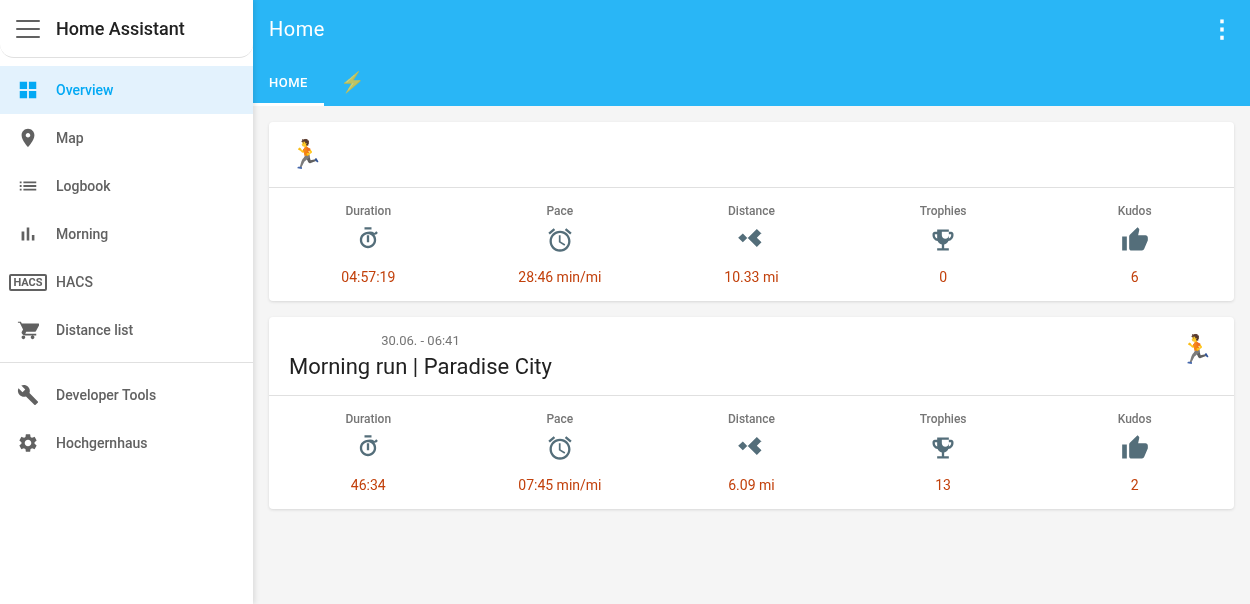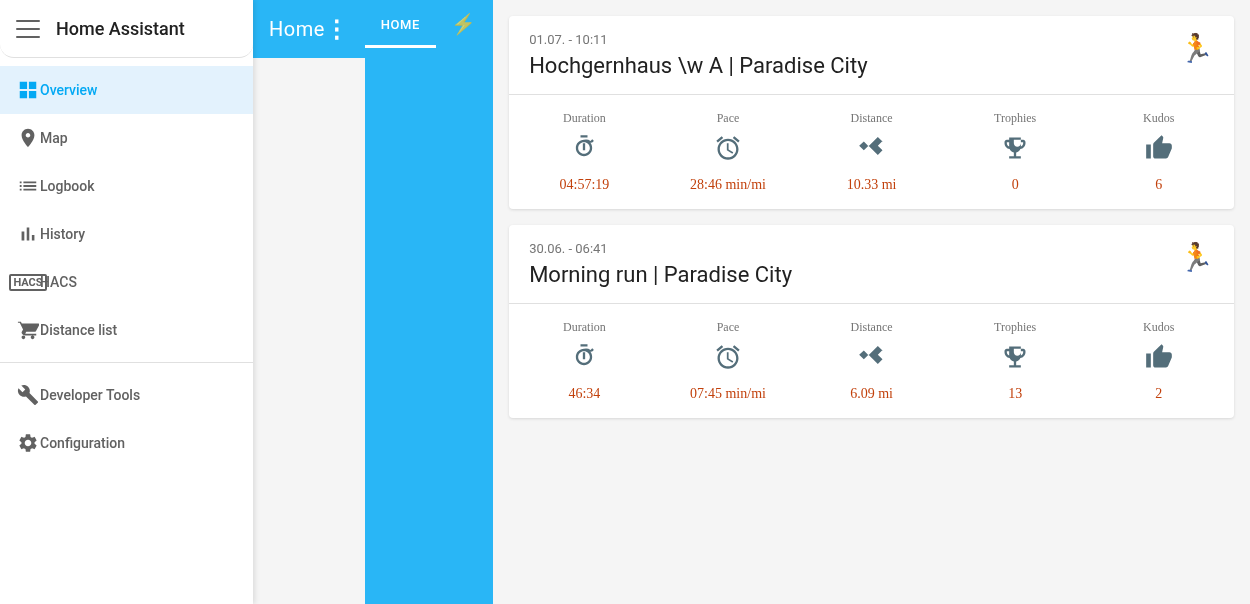--- a/index.html
+++ b/index.html
@@ -45,20 +45,21 @@
     }
     .sidebar-nav {
       flex: 1;
       overflow-y: auto;
       padding: 8px 0;
     }
     .nav-item {
       display: flex;
       align-items: center;
       padding: 12px 16px;
+      gap: 16px;
       cursor: pointer;
       color: #616161;
       font-size: 14px;
       font-weight: 500;
     }
     .nav-item.active {
       background: #e3f2fd;
       color: #03a9f4;
     }
     .nav-item .nav-icon {
@@ -87,22 +88,23 @@
       justify-content: center;
       font-size: 14px;
       font-weight: 500;
       flex-shrink: 0;
     }
 
     
     .main {
       flex: 1;
       display: flex;
-      flex-direction: row;
+      flex-direction: column;
       overflow: hidden;
+      text-align: center;
     }
     .topbar {
       background: #29b6f6;
       height: 58px;
       display: flex;
       align-items: center;
       justify-content: space-between;
       padding: 0 16px;
     }
     .topbar-title {
@@ -184,21 +186,20 @@
       color: #212121;
     }
     .activity-type-icon {
       font-size: 28px;
       color: #546e7a;
     }
     .activity-stats {
       display: flex;
       padding: 16px 12px;
       gap: 17px;
-      font-family: Liberation Serif, serif;
     }
     .stat-item {
       flex: 1;
       display: flex;
       flex-direction: column;
       align-items: center;
       gap: 8px;
     }
     .stat-label {
       font-size: 12px;
@@ -265,21 +266,21 @@
       </span>
       <span>Logbook</span>
     </div>
 
     <div class="nav-item">
       <span class="nav-icon">
         <svg width="22" height="22" viewBox="0 0 24 24" fill="currentColor">
           <path d="M5 9.2h3V19H5zM10.6 5h2.8v14h-2.8zm5.6 8H19v6h-2.8z"></path>
         </svg>
       </span>
-      <span>History</span>
+      <span>Morning</span>
     </div>
 
     <div class="nav-item">
       <span class="nav-icon">
         <span class="hacs-icon">HACS</span>
       </span>
       <span>HACS</span>
     </div>
 
     <div class="nav-item">
@@ -301,21 +302,21 @@
       </span>
       <span>Developer Tools</span>
     </div>
 
     <div class="nav-item">
       <span class="nav-icon">
         <svg width="22" height="22" viewBox="0 0 24 24" fill="currentColor">
           <path d="M19.14 12.94c.04-.3.06-.61.06-.94s-.02-.64-.07-.94l2.03-1.58a.49.49 0 00.12-.61l-1.92-3.32a.488.488 0 00-.59-.22l-2.39.96a6.99 6.99 0 00-1.62-.94l-.36-2.54a.484.484 0 00-.48-.41h-3.84c-.24 0-.43.17-.47.41l-.36 2.54c-.59.24-1.13.57-1.62.94l-2.39-.96a.477.477 0 00-.59.22L2.74 8.87a.47.47 0 00.12.61l2.03 1.58c-.05.3-.09.63-.09.94s.02.64.07.94l-2.03 1.58a.49.49 0 00-.12.61l1.92 3.32c.12.22.37.29.59.22l2.39-.96c.5.38 1.03.7 1.62.94l.36 2.54c.05.24.24.41.48.41h3.84c.24 0 .44-.17.47-.41l.36-2.54c.59-.24 1.13-.56 1.62-.94l2.39.96c.22.08.47 0 .59-.22l1.92-3.32c.12-.22.07-.47-.12-.61l-2.01-1.58zM12 15.6c-1.98 0-3.6-1.62-3.6-3.6s1.62-3.6 3.6-3.6 3.6 1.62 3.6 3.6-1.62 3.6-3.6 3.6z"></path>
         </svg>
       </span>
-      <span>Configuration</span>
+      <span>Hochgernhaus</span>
     </div>
   </nav>
 
 </aside>
 
 <main class="main">
   <div class="topbar">
     <span class="topbar-title">Home</span>
     <span class="topbar-more">⋮</span>
   </div>
@@ -326,24 +327,20 @@
     </div>
     <div class="tab">
       <span class="tab-lightning">⚡</span>
     </div>
   </div>
 
   <div class="content-area">
 
     <div class="activity-card">
       <div class="activity-header">
-        <div>
-          <div class="activity-meta">01.07. - 10:11</div>
-          <div class="activity-title">Hochgernhaus \w A | Paradise City</div>
-        </div>
         <span class="activity-type-icon">🏃</span>
       </div>
       <div class="activity-stats">
         <div class="stat-item">
           <span class="stat-label">Duration</span>
           <span class="stat-icon">
             <svg width="28" height="28" viewBox="0 0 24 24" fill="#546e7a">
                 <path d="M15 1H9v2h6V1zm-4 13h2V8h-2v6zm8.03-6.61l1.42-1.42c-.43-.51-.9-.99-1.41-1.41l-1.42 1.42A7.012 7.012 0 0012 5c-3.87 0-7 3.13-7 7s3.12 7 7 7 7-3.13 7-7c0-1.68-.59-3.22-1.57-4.42zM12 17c-2.76 0-5-2.24-5-5s2.24-5 5-5 5 2.24 5 5-2.24 5-5 5z"></path>
               </svg>
           </span>

